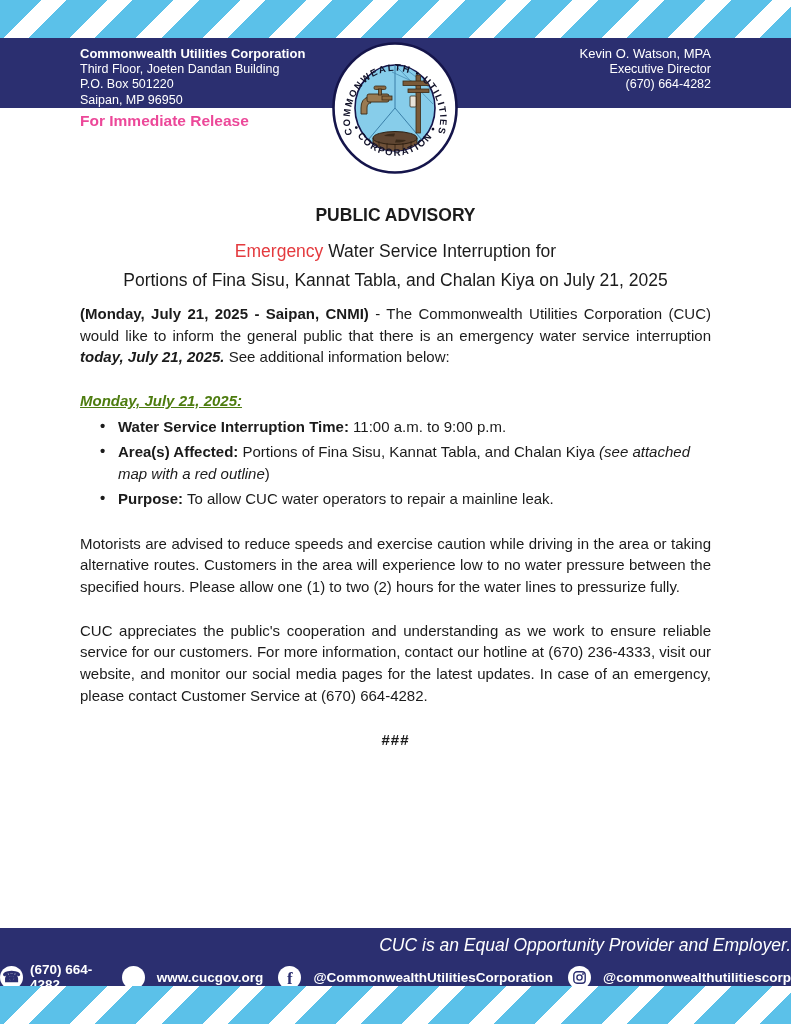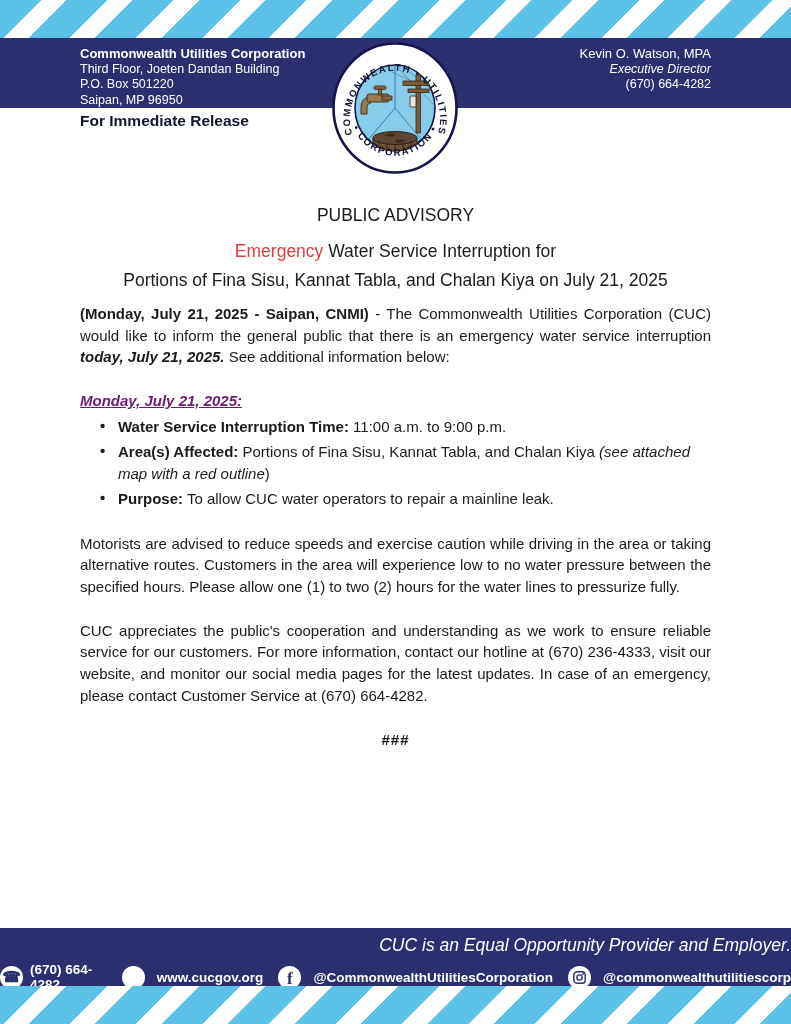--- a/index.html
+++ b/index.html
@@ -18,38 +18,38 @@
   .stripes.bottom { top:986px; }
   
   .header-band {
     position:absolute; top:38px; left:0; width:791px; height:70px;
     background:#2b2f70; color:#ffffff;
   }
   .org-block { position:absolute; left:80px; top:8px; font-size:12.5px; line-height:15.5px; }
   .org-block .name { font-weight:bold; font-size:13px; }
   .contact-block { position:absolute; right:80px; top:8px; text-align:right; font-size:12.5px; line-height:15.5px; }
   .contact-block .name { font-weight:normal; font-size:13px; }
-  .contact-block .role { font-style:italic; }
+  .contact-block .role { }
   
   .logo { position:absolute; top:42px; left:332px; width:127px; height:132px; }
   
-  .release { position:absolute; top:112px; left:80px; font-size:15.5px; font-weight:bold; color:#0f172a; }
+  .release { position:absolute; top:112px; left:80px; font-size:15.5px; font-weight:bold; color:#ec4899; }
   
   .title-block { position:absolute; top:205px; left:0; width:791px; text-align:center; }
-  .title-block .t1 { font-size:17.5px; font-weight:normal; margin-bottom:11px; }
+  .title-block .t1 { font-size:17.5px; font-weight:bold; margin-bottom:11px; }
   .title-block .t2 { font-size:17.5px; font-weight:normal; line-height:29px; }
   .red { color:#e43a3e; }
   
   .bodytext { position:absolute; top:303px; left:80px; width:631px; font-size:15px; line-height:21.7px; }
   .bodytext p { margin:0 0 22px 0; text-align:justify; }
   .b  { font-weight:bold; }
   .i  { font-style:italic; }
   .bi { font-weight:bold; font-style:italic; }
   .section-heading {
-    color:#701a75; font-weight:bold; font-style:italic;
+    color:#4d7c0f; font-weight:bold; font-style:italic;
     text-decoration:underline; margin:0 0 4px 0; font-size:15px;
   }
   ul.bullets { list-style:none; margin:0 0 23px 0; padding:0; }
   ul.bullets li { position:relative; padding-left:38px; margin-bottom:3.5px; }
   ul.bullets li::before { content:"\2022"; position:absolute; left:20px; top:-1px; font-weight:bold; }
   .end-mark { text-align:center; font-weight:bold; font-size:15px; margin-top:9px; letter-spacing:1px; }
   
   .footer-band {
     position:absolute; top:928px; left:0; width:791px; height:58px;
     background:#2b2f70; color:#ffffff;

